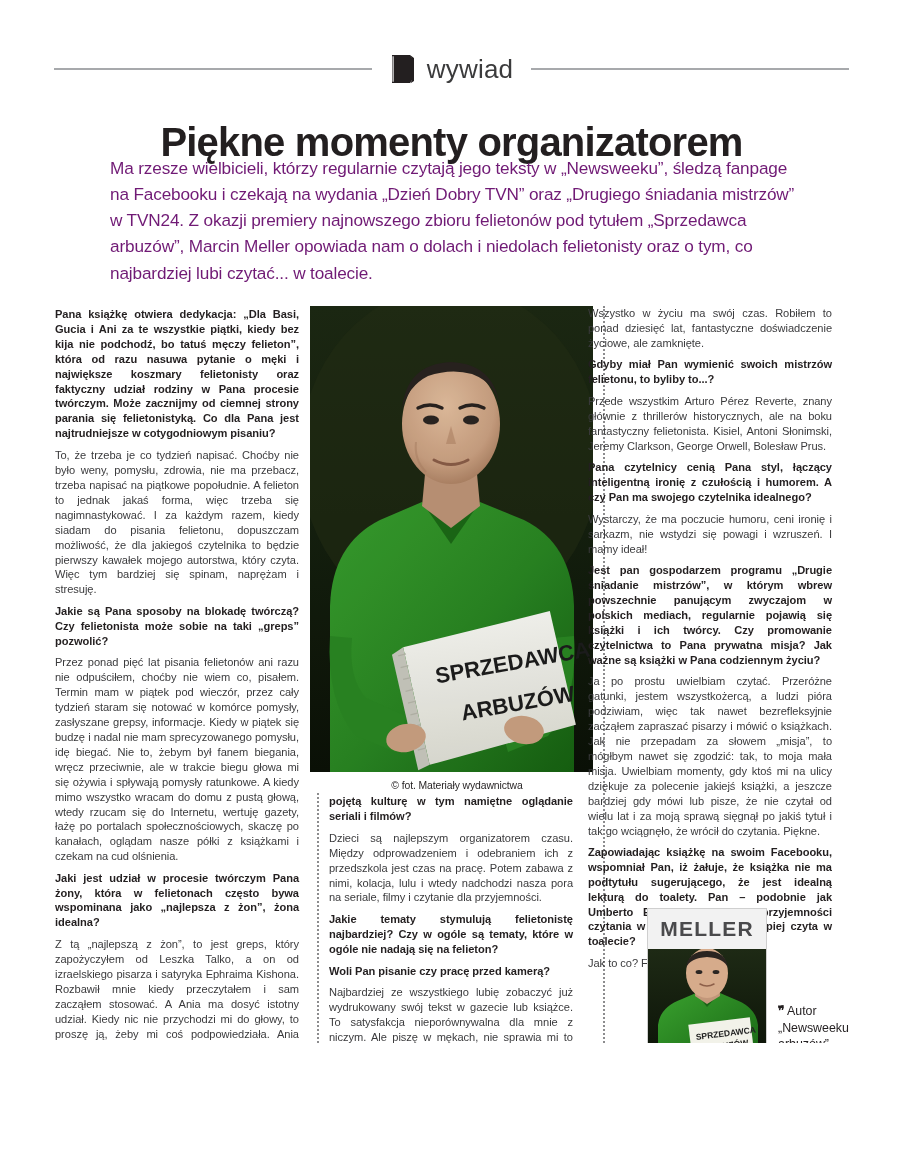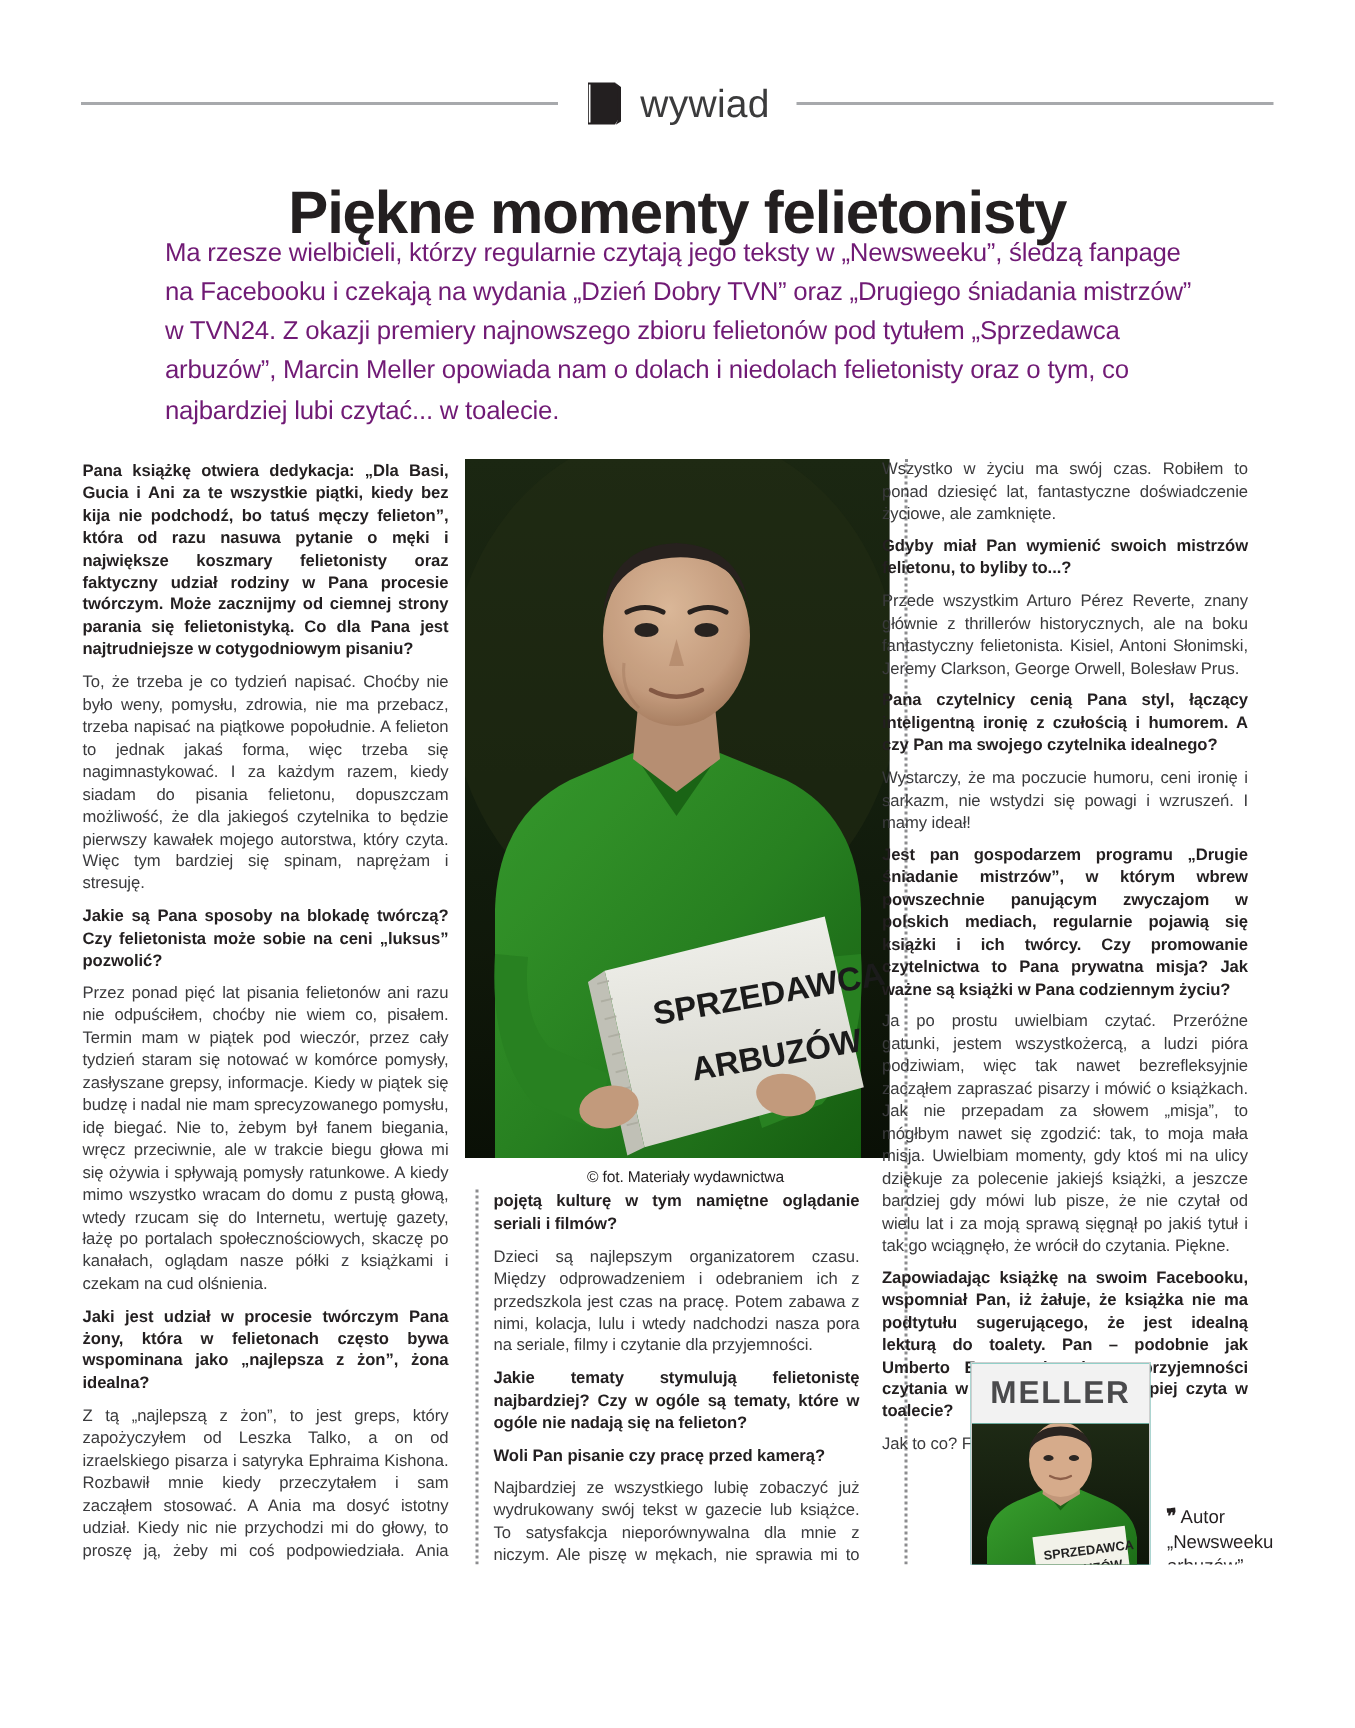--- a/index.html
+++ b/index.html
@@ -244,21 +244,21 @@
       <svg class="book-icon" viewBox="0 0 26 30" aria-hidden="true">
         <path d="M2 1 L20 1 L22 4 L22 26 L20 29 L2 29 Z" fill="#231f20"></path>
         <path d="M20 1 L24 4 L24 27 L20.5 29.2 L21.6 26.6 L21.6 4.2 Z" fill="#231f20"></path>
         <path d="M3.1 2.3 L3.1 27.7" stroke="#ffffff" stroke-width="1.1" fill="none"></path>
       </svg>
       <div class="kicker-text">wywiad</div>
     </div>
     <div class="rule"></div>
   </div>
 
-  <h1 class="headline">Piękne momenty felietonisty</h1>
+  <h1 class="headline">Piękne momenty organizatorem</h1>
 
   <div class="lead">Ma rzesze wielbicieli, którzy regularnie czytają jego teksty w „Newsweeku”, śledzą fanpage na Facebooku i czekają na wydania „Dzień Dobry TVN” oraz „Drugiego śniadania mistrzów” w TVN24. Z okazji premiery najnowszego zbioru felietonów pod tytułem „Sprzedawca arbuzów”, Marcin Meller opowiada nam o dolach i niedolach felietonisty oraz o tym, co najbardziej lubi czytać... w toalecie.</div>
 
   <div class="photo">
     <svg width="283" height="466" viewBox="0 0 283 466" aria-hidden="true">
       <defs>
         <linearGradient id="bgg" x1="0" y1="0" x2="0" y2="1">
           <stop offset="0%" stop-color="#1d2a14"></stop>
           <stop offset="45%" stop-color="#16210f"></stop>
           <stop offset="100%" stop-color="#0b1207"></stop>
@@ -325,21 +325,21 @@
     </svg>
   </div>
   <div class="caption-tab">© fot. Materiały wydawnictwa</div>
 
   <div class="vdots vdots-a"></div>
   <div class="vdots vdots-b"></div>
 
   <div class="col col-left">
     <p class="q">Pana książkę otwiera dedykacja: „Dla Basi, Gucia i Ani za te wszystkie piątki, kiedy bez kija nie podchodź, bo tatuś męczy felieton”, która od razu nasuwa pytanie o męki i największe koszmary felietonisty oraz faktyczny udział rodziny w Pana procesie twórczym. Może zacznijmy od ciemnej strony parania się felietonistyką. Co dla Pana jest najtrudniejsze w cotygodniowym pisaniu?</p>
     <p>To, że trzeba je co tydzień napisać. Choćby nie było weny, pomysłu, zdrowia, nie ma przebacz, trzeba napisać na piątkowe popołudnie. A felieton to jednak jakaś forma, więc trzeba się nagimnastykować. I za każdym razem, kiedy siadam do pisania felietonu, dopuszczam możliwość, że dla jakiegoś czytelnika to będzie pierwszy kawałek mojego autorstwa, który czyta. Więc tym bardziej się spinam, naprężam i stresuję.</p>
-    <p class="q">Jakie są Pana sposoby na blokadę twórczą? Czy felietonista może sobie na ceni „luksus” pozwolić?</p>
+    <p class="q">Jakie są Pana sposoby na blokadę twórczą? Czy felietonista może sobie na taki „greps” pozwolić?</p>
     <p>Przez ponad pięć lat pisania felietonów ani razu nie odpuściłem, choćby nie wiem co, pisałem. Termin mam w piątek pod wieczór, przez cały tydzień staram się notować w komórce pomysły, zasłyszane grepsy, informacje. Kiedy w piątek się budzę i nadal nie mam sprecyzowanego pomysłu, idę biegać. Nie to, żebym był fanem biegania, wręcz przeciwnie, ale w trakcie biegu głowa mi się ożywia i spływają pomysły ratunkowe. A kiedy mimo wszystko wracam do domu z pustą głową, wtedy rzucam się do Internetu, wertuję gazety, łażę po portalach społecznościowych, skaczę po kanałach, oglądam nasze półki z książkami i czekam na cud olśnienia.</p>
     <p class="q">Jaki jest udział w procesie twórczym Pana żony, która w felietonach często bywa wspominana jako „najlepsza z żon”, żona idealna?</p>
     <p>Z tą „najlepszą z żon”, to jest greps, który zapożyczyłem od Leszka Talko, a on od izraelskiego pisarza i satyryka Ephraima Kishona. Rozbawił mnie kiedy przeczytałem i sam zacząłem stosować. A Ania ma dosyć istotny udział. Kiedy nic nie przychodzi mi do głowy, to proszę ją, żeby mi coś podpowiedziała. Ania zazwyczaj ma nadmiar swoich spraw na głowie, więc opędza się ode mnie jak od podwórkowego kundla, ale czasem uratuje. Regularnie rzucam jej swoje pomysły i pytam się, który lepszy. No i Ania czyta wszystkie felietony przed wysłaniem do redakcji, by ustrzec mnie przed niepotrzebnym nadmiarem hejtu. Którego oczywiście nie da się uniknąć, ale czasem można darować sobie zdanie czy porównanie.</p>
 
   </div>
 
   <div class="col col-mid">
     <p class="q">pojętą kulturę w tym namiętne oglądanie seriali i filmów?</p>
     <p>Dzieci są najlepszym organizatorem czasu. Między odprowadzeniem i odebraniem ich z przedszkola jest czas na pracę. Potem zabawa z nimi, kolacja, lulu i wtedy nadchodzi nasza pora na seriale, filmy i czytanie dla przyjemności.</p>
     <p class="q">Jakie tematy stymulują felietonistę najbardziej? Czy w ogóle są tematy, które w ogóle nie nadają się na felieton?</p>

